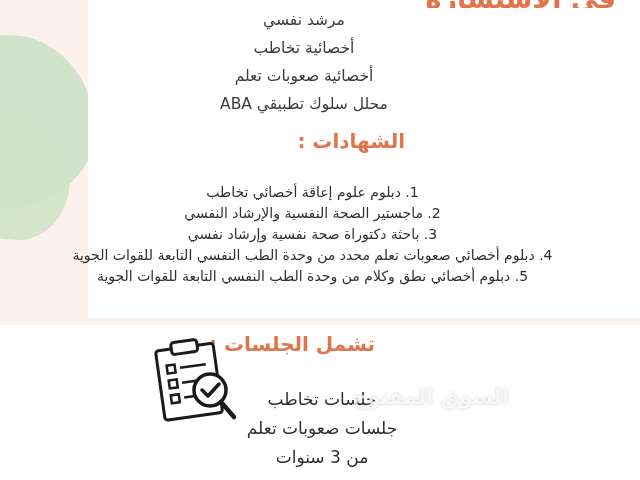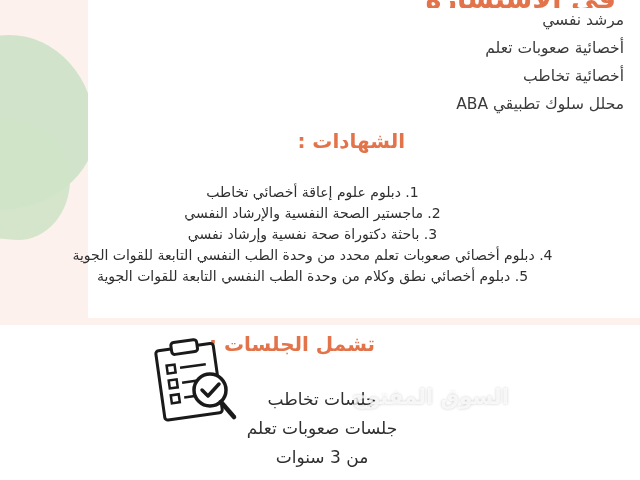--- a/index.html
+++ b/index.html
@@ -93,23 +93,24 @@
     color: #e2734a;
     letter-spacing: 0px;
     white-space: nowrap;
     overflow: hidden;
     height: 22px;
     line-height: 26px;
   }
 
   .roles {
     position: absolute;
-    right: 16px;
+    right: 36px;
     top: 6px;
     width: 600px;
+    text-align: center;
     color: #3a3a3a;
     font-size: 15.5px;
     line-height: 28px;
   }
   .roles div { direction: rtl; }
 
   .section-title {
     position: absolute;
     color: #e2734a;
     font-size: 20px;
@@ -209,22 +210,22 @@
     <div class="pink-panel"></div>
     <div class="blob"></div>
     <div class="blob2"></div>
     <div class="white-card"></div>
     <div class="bottom-area"></div>
 
     <div class="title-cut">في الاستشارة</div>
 
     <div class="roles">
       <div>مرشد نفسي</div>
+      <div>أخصائية تخاطب</div>
       <div>أخصائية صعوبات تعلم</div>
-      <div>أخصائية تخاطب</div>
       <div>محلل سلوك تطبيقي ABA</div>
     </div>
 
     <div class="section-title" id="certs-title">الشهادات :</div>
 
     <ul class="certs-list">
       <li>1. دبلوم علوم إعاقة أخصائي تخاطب</li>
       <li>2. ماجستير الصحة النفسية والإرشاد النفسي</li>
       <li>3. باحثة دكتوراة صحة نفسية وإرشاد نفسي</li>
       <li>4. دبلوم أخصائي صعوبات تعلم محدد من وحدة الطب النفسي التابعة للقوات الجوية</li>

